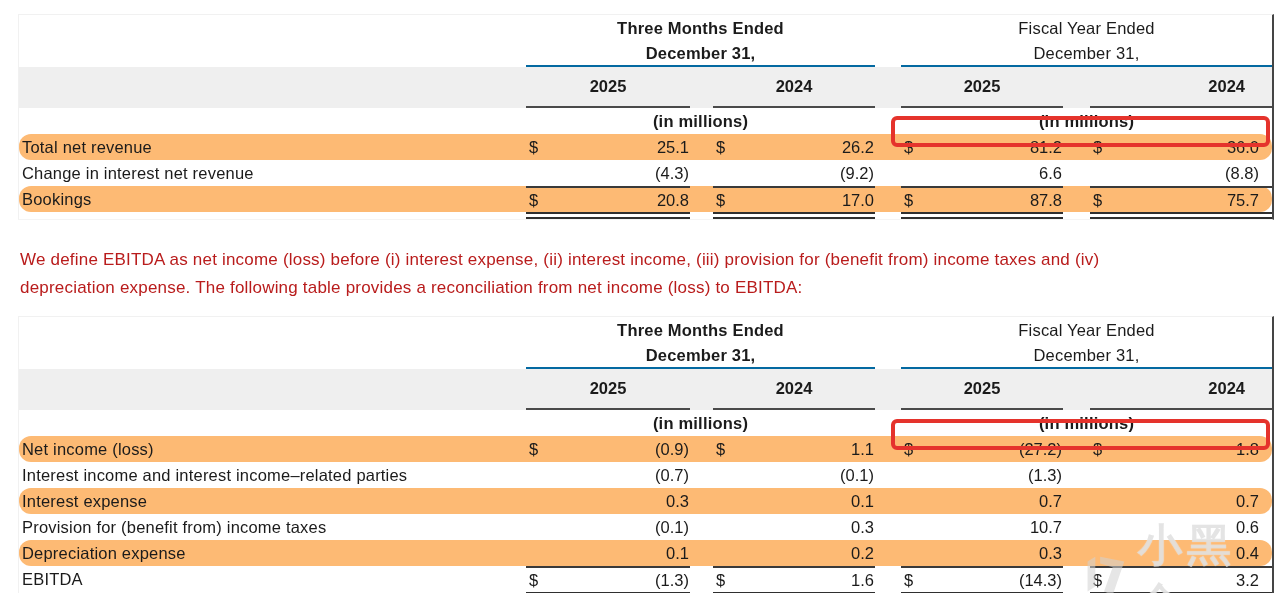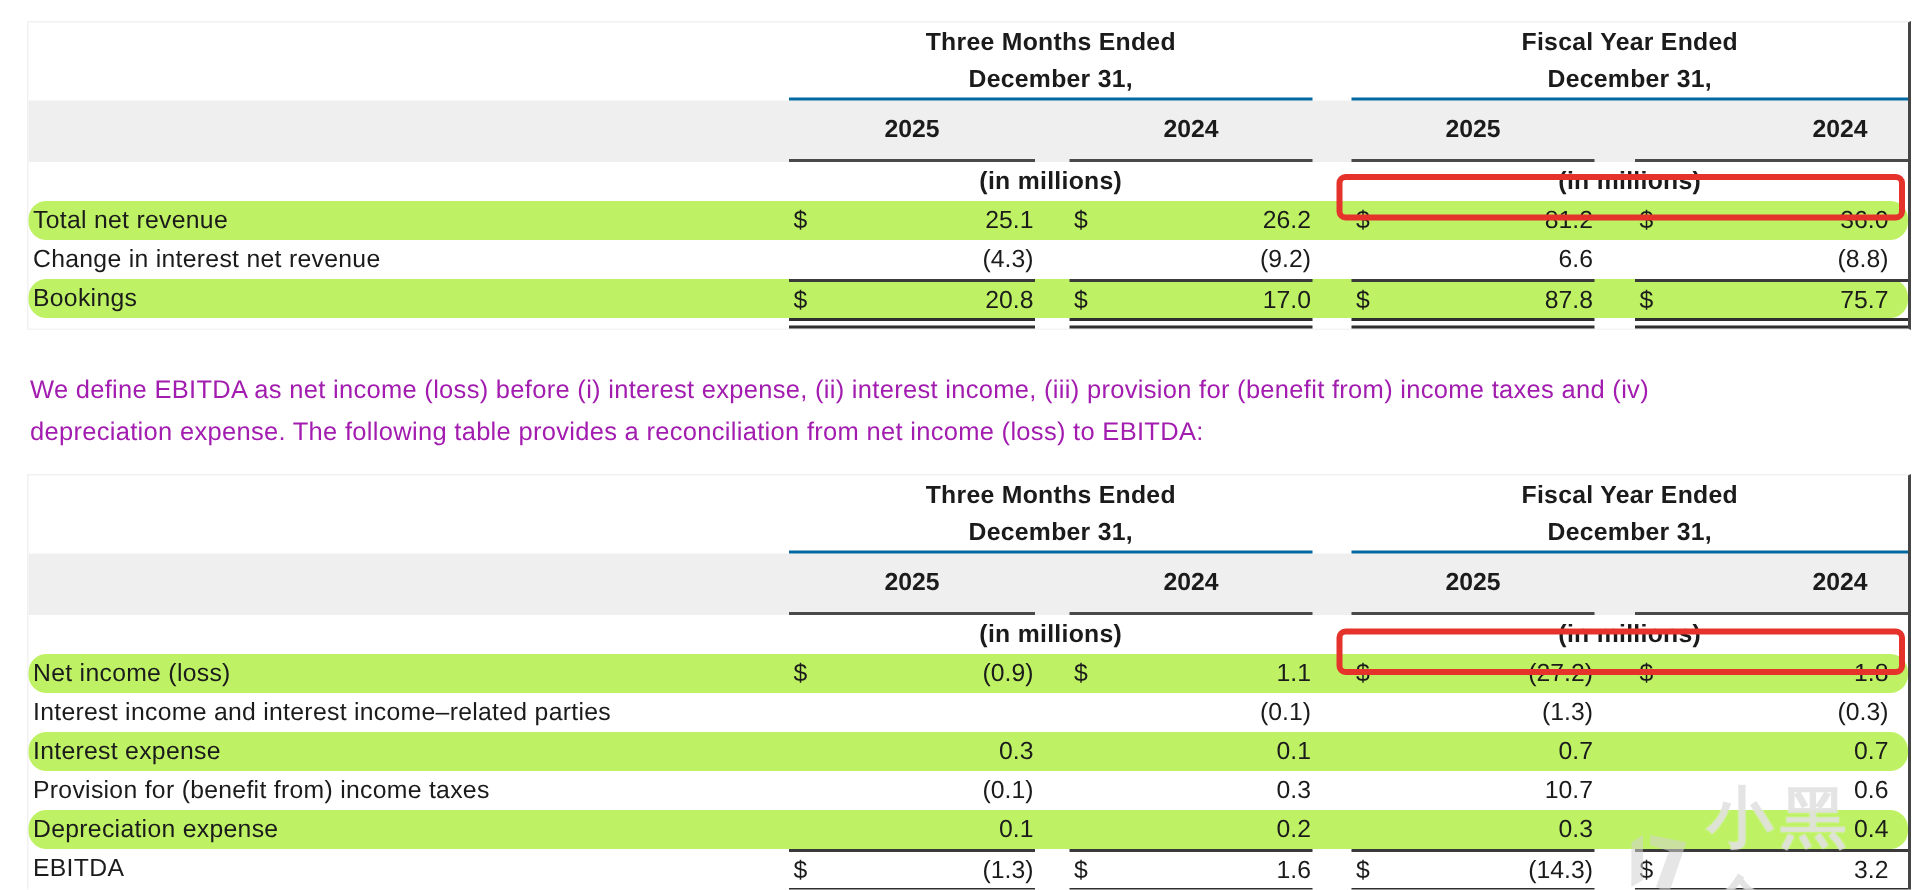--- a/index.html
+++ b/index.html
@@ -16,31 +16,31 @@
     border-right:2px solid #454545;
     background:#ffffff;
   }
   #table1{top:14px;}
   #table2{top:316px;}
   .row{
     display:grid;
     grid-template-columns:507px 164px 23px 162px 26px 162px 27px 170px 12px;
     align-items:center;height:26px;
   }
-  .row.shade{background:#bef264;border-radius:12px;}
+  .row.shade{background:#fdba74;border-radius:12px;}
   .yearrow{background:#efefef;height:41px;}
   .lbl{padding-left:3px;letter-spacing:.2px;white-space:nowrap;overflow:hidden;}
   .vg{display:flex;justify-content:space-between;align-items:center;height:100%;
       padding:0 1px 0 3px;box-sizing:border-box;}
   .cur{text-align:left;}
   .val{text-align:right;}
   .c1{grid-column:2;} .c2{grid-column:4;} .c3{grid-column:6;} .c4{grid-column:8;}
   .c4w{grid-column:8/10;padding-right:13px;}
   .span3m{grid-column:2/5;text-align:center;font-weight:700;letter-spacing:.2px;}
-  .spanfy{grid-column:6/10;text-align:center;font-weight:700;letter-spacing:.2px;}
+  .spanfy{grid-column:6/10;text-align:center;font-weight:400;letter-spacing:.2px;}
   .h2row .span3m,.h2row .spanfy{border-bottom:2px solid #0369a1;height:100%;
       display:flex;align-items:center;justify-content:center;box-sizing:border-box;}
   .yr{font-weight:700;text-align:center;height:100%;display:flex;align-items:center;
       justify-content:center;border-bottom:2px solid #4a4a4a;box-sizing:border-box;}
   .y1{grid-column:2;} .y2{grid-column:4;} .y3{grid-column:6;}
   .y4{grid-column:8/10;justify-content:flex-end;padding-right:27px;}
   .unitsrow{height:26px;}
   .units{font-weight:700;text-align:center;}
   .topline{border-top:2px solid #3a3a3a;}
   .dblrow{height:7px;}
@@ -49,21 +49,21 @@
   
   .hl-box{
     position:absolute;left:891px;width:379px;height:31px;box-sizing:border-box;
     border:4px solid #e5332c;border-radius:6px;pointer-events:none;
   }
   #hl1{top:116px;}
   #hl2{top:419px;}
   
   .para{
     position:absolute;left:20px;top:246px;width:1240px;
-    font-size:17px;line-height:28px;color:#a21caf;letter-spacing:.2px;
+    font-size:17px;line-height:28px;color:#b91c1c;letter-spacing:.2px;
   }
   
   .watermark{
     position:absolute;left:1076px;top:516px;display:flex;align-items:center;gap:8px;
     pointer-events:none;
   }
   .wm-icon{opacity:.55;}
   .wm-text{
     font-size:44px;font-weight:700;letter-spacing:5px;
     color:rgba(205,205,205,.55);
@@ -200,31 +200,31 @@
         <span class="cur">$</span>
         <span class="val">(27.2)</span>
       </div>
     <div class="vg c4">
         <span class="cur">$</span>
         <span class="val">1.8</span>
       </div>
   </div>
   <div class="row">
     <div class="lbl">Interest income and interest income–related parties</div>
+    <div class="vg c1">
+        <span class="cur"></span>
+        <span class="val">(0.7)</span>
+      </div>
     <div class="vg c2">
         <span class="cur"></span>
         <span class="val">(0.1)</span>
       </div>
     <div class="vg c3">
         <span class="cur"></span>
         <span class="val">(1.3)</span>
-      </div>
-    <div class="vg c4">
-        <span class="cur"></span>
-        <span class="val">(0.3)</span>
       </div>
   </div>
   <div class="row shade">
     <div class="lbl">Interest expense</div>
     <div class="vg c1">
         <span class="cur"></span>
         <span class="val">0.3</span>
       </div>
     <div class="vg c2">
         <span class="cur"></span>

